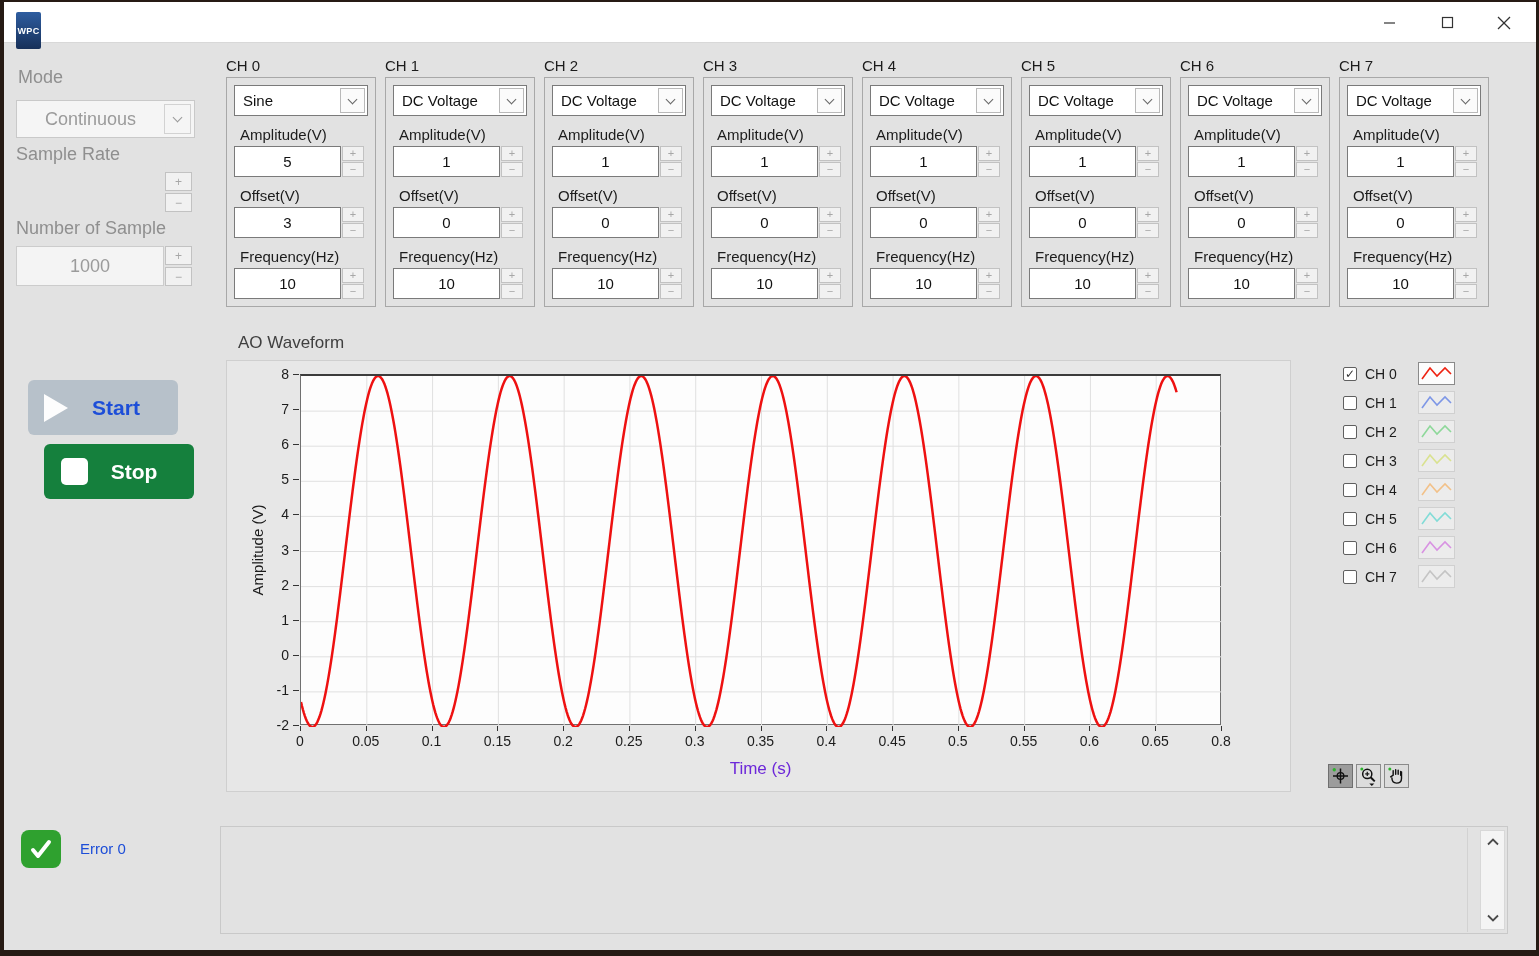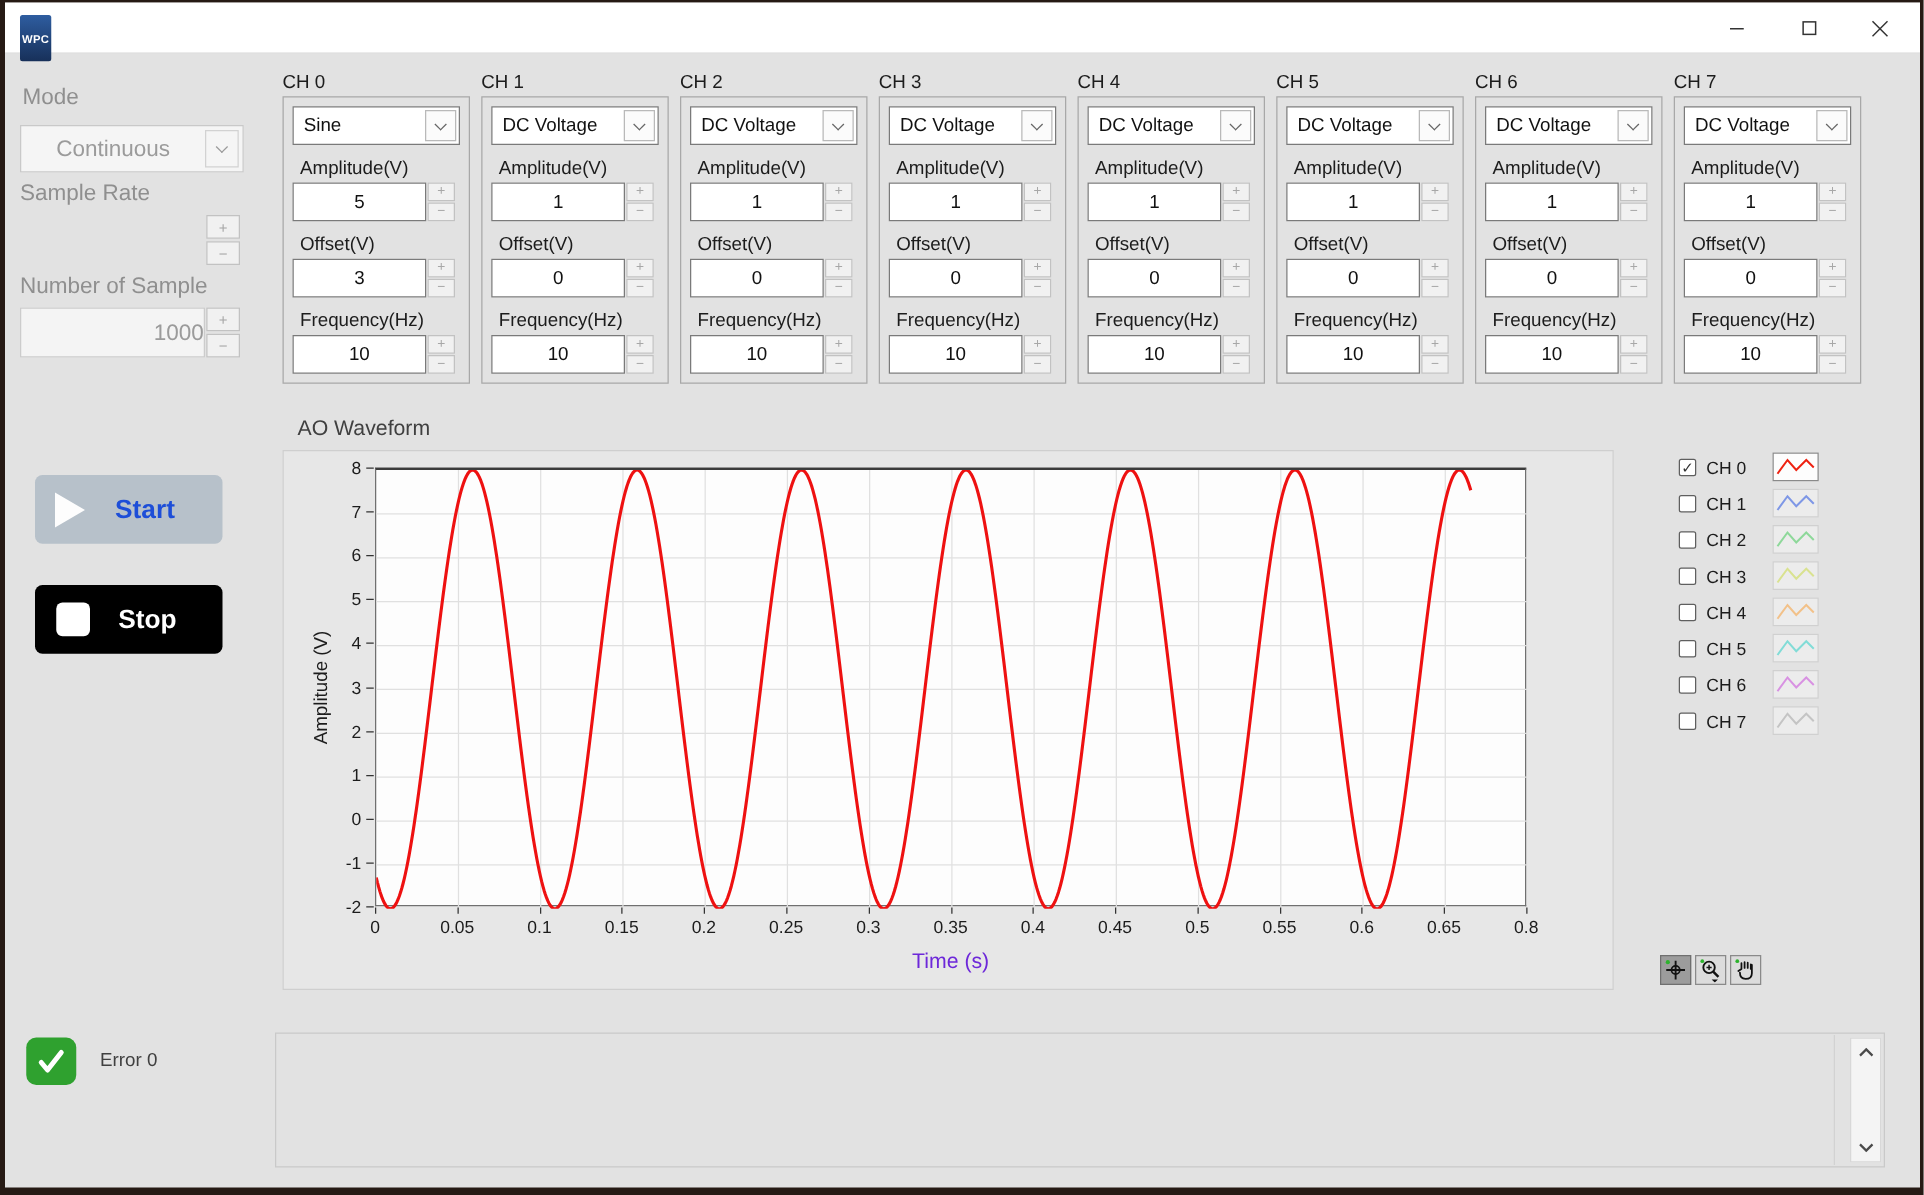--- a/index.html
+++ b/index.html
@@ -26,31 +26,31 @@
   .chev { display:inline-block; width:7px; height:7px; border-right:1.6px solid #9a9a9a; border-bottom:1.6px solid #9a9a9a;
           transform:rotate(45deg); margin-top:-3px; }
   .numfld-dis { position:absolute; left:12px; width:148px; height:40px; background:#f4f4f4; border:1px solid #cccccc;
                 text-align:center; font-size:18px; color:#9b9b9b; font-family:inherit; }
   .spin-dis { position:absolute; left:161px; width:27px; height:40px; display:flex; flex-direction:column; gap:2px; }
   .spin-dis button, .spin button { border:1px solid #c2c2c2; background:#f1f1f1; color:#a7a7a7; font-size:12px;
                 line-height:1; flex:1; font-family:inherit; }
 
   .big-btn { position:absolute; left:24px; width:150px; height:55px; border-radius:6px; display:flex; align-items:center; }
   .start-btn { top:378px; background:#b7c1ca; }
-  .stop-btn  { top:466px; background:#000000; }
+  .stop-btn  { top:442px; background:#15803d;margin-left:16px; }
   .play-icon { width:0; height:0; border-left:24px solid #fdfdfd; border-top:14px solid transparent;
                border-bottom:14px solid transparent; margin-left:16px; }
   .stopsq-icon { width:27px; height:27px; background:#ffffff; border-radius:5px; margin-left:17px; }
   .big-btn .cap { flex:1; text-align:center; font-size:21px; font-weight:600; margin-right:14px; }
   .start-btn .cap { color:#1d4ed8; }
   .stop-btn .cap { color:#ffffff; }
 
   .err-led { position:absolute; left:17px; top:828px; width:40px; height:38px; background:#2fa12f; border-radius:8px;
              display:flex; align-items:center; justify-content:center; }
-  .err-label { position:absolute; left:76px; top:832px; font-size:15px; color:#404040; line-height:30px; }
+  .err-label { position:absolute; left:76px; top:832px; font-size:15px; color:#1d4ed8; line-height:30px; }
 
   
   .channels { position:absolute; left:222px; top:55px; display:flex; gap:9px; }
   .channel { width:150px; }
   .ch-label { font-size:15px; color:#1c1c1c; height:20px; }
   .ch-box { border:1px solid #a8a8a8; height:230px; padding:7px; background:#e2e2e2; }
   .dropdown { height:31px; background:#ffffff; border:1px solid #7a7a7a; display:flex; align-items:center; }
   .dropdown .dd-value { flex:1; padding-left:8px; font-size:15px; color:#111; white-space:nowrap; overflow:hidden; }
   .dropdown .dd-btn { width:25px; height:25px; margin-right:2px; border:1px solid #b9b9b9; background:#fbfbfb;
                       display:flex; align-items:center; justify-content:center; }
@@ -131,21 +131,21 @@
     <span class="dd-btn">
           <i class="chev"></i>
         </span>
   </div>
   <div class="side-label" style="left:12px; top:142px;">Sample Rate</div>
   <div class="spin-dis" style="top:170px;">
     <button>+</button>
     <button>−</button>
   </div>
   <div class="side-label" style="left:12px; top:216px;">Number of Sample</div>
-  <input class="numfld-dis" style="top: 244px; text-align: right;" readonly="" value="1000">
+  <input class="numfld-dis" style="top: 244px;" readonly="" value="1000">
   <div class="spin-dis" style="top:244px;">
     <button>+</button>
     <button>−</button>
   </div>
 
   <div class="big-btn start-btn">
     <span class="play-icon"></span>
     <span class="cap">Start</span>
   </div>
   <div class="big-btn stop-btn">

